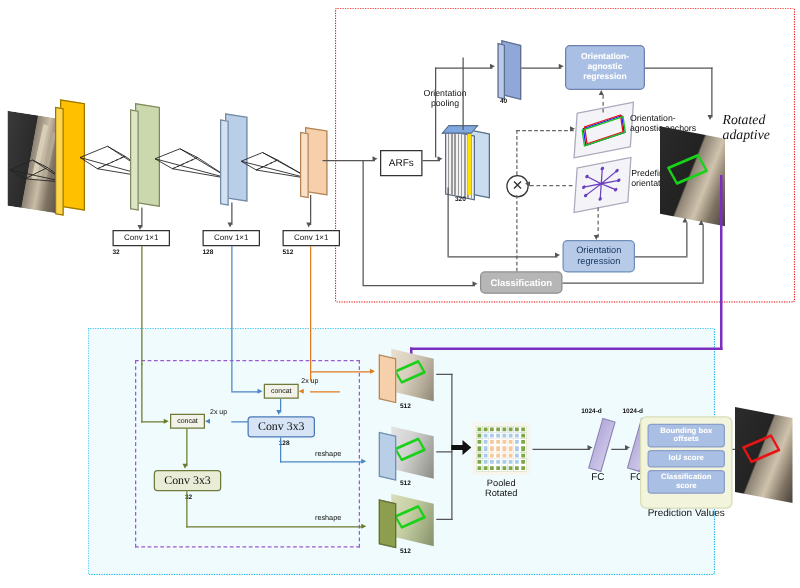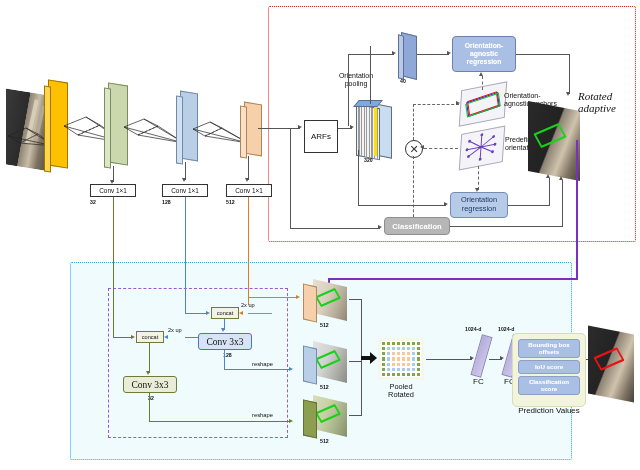--- a/index.html
+++ b/index.html
@@ -169,21 +169,21 @@
   </div>
   <div class="tiny" style="left:226px;top:199px;">512</div>
   <div class="ln v" style="left:248px;top:197px;height:108px;background:#e07b1f;width:1.4px;"></div>
 
   <div class="ln h" style="left:258px;top:128px;width:42px;"></div>
   <div class="arrow ar-r" style="left:298px;top:125.4px;"></div>
   <div class="ln v" style="left:290px;top:128px;height:100px;"></div>
   <div class="ln h" style="left:290px;top:228px;width:90px;"></div>
   <div class="arrow ar-r" style="left:378px;top:225.4px;"></div>
 
-  <div class="box wbox" style="left:304px;top:120px;width:34px;height:33px;font-size:8px;">
+  <div class="box wbox" style="left:304px;top:120px;width:34px;height:21px;font-size:8px;">
     <span>ARFs</span>
   </div>
   <div class="ln h" style="left:338px;top:128px;width:14px;"></div>
   <div class="arrow ar-r" style="left:350px;top:125.4px;"></div>
 
   <div class="abs" style="left:356px;top:104px;width:36px;height:52px;">
     <div style="position:absolute;left:8px;top:0;width:26px;height:50px;background:#c9dcf0;border:1px solid #5a6d85;transform:skewY(11deg);"></div>
     <div style="position:absolute;left:0;top:2px;width:22px;height:50px;transform:skewY(11deg);
        background:repeating-linear-gradient(90deg,#f2f2f2 0 1.4px,#9a9a9a 1.4px 2.6px);border:1px solid #5a6d85;"></div>
     <div style="position:absolute;left:18px;top:2px;width:3px;height:50px;background:#ffe100;transform:skewY(11deg);"></div>

